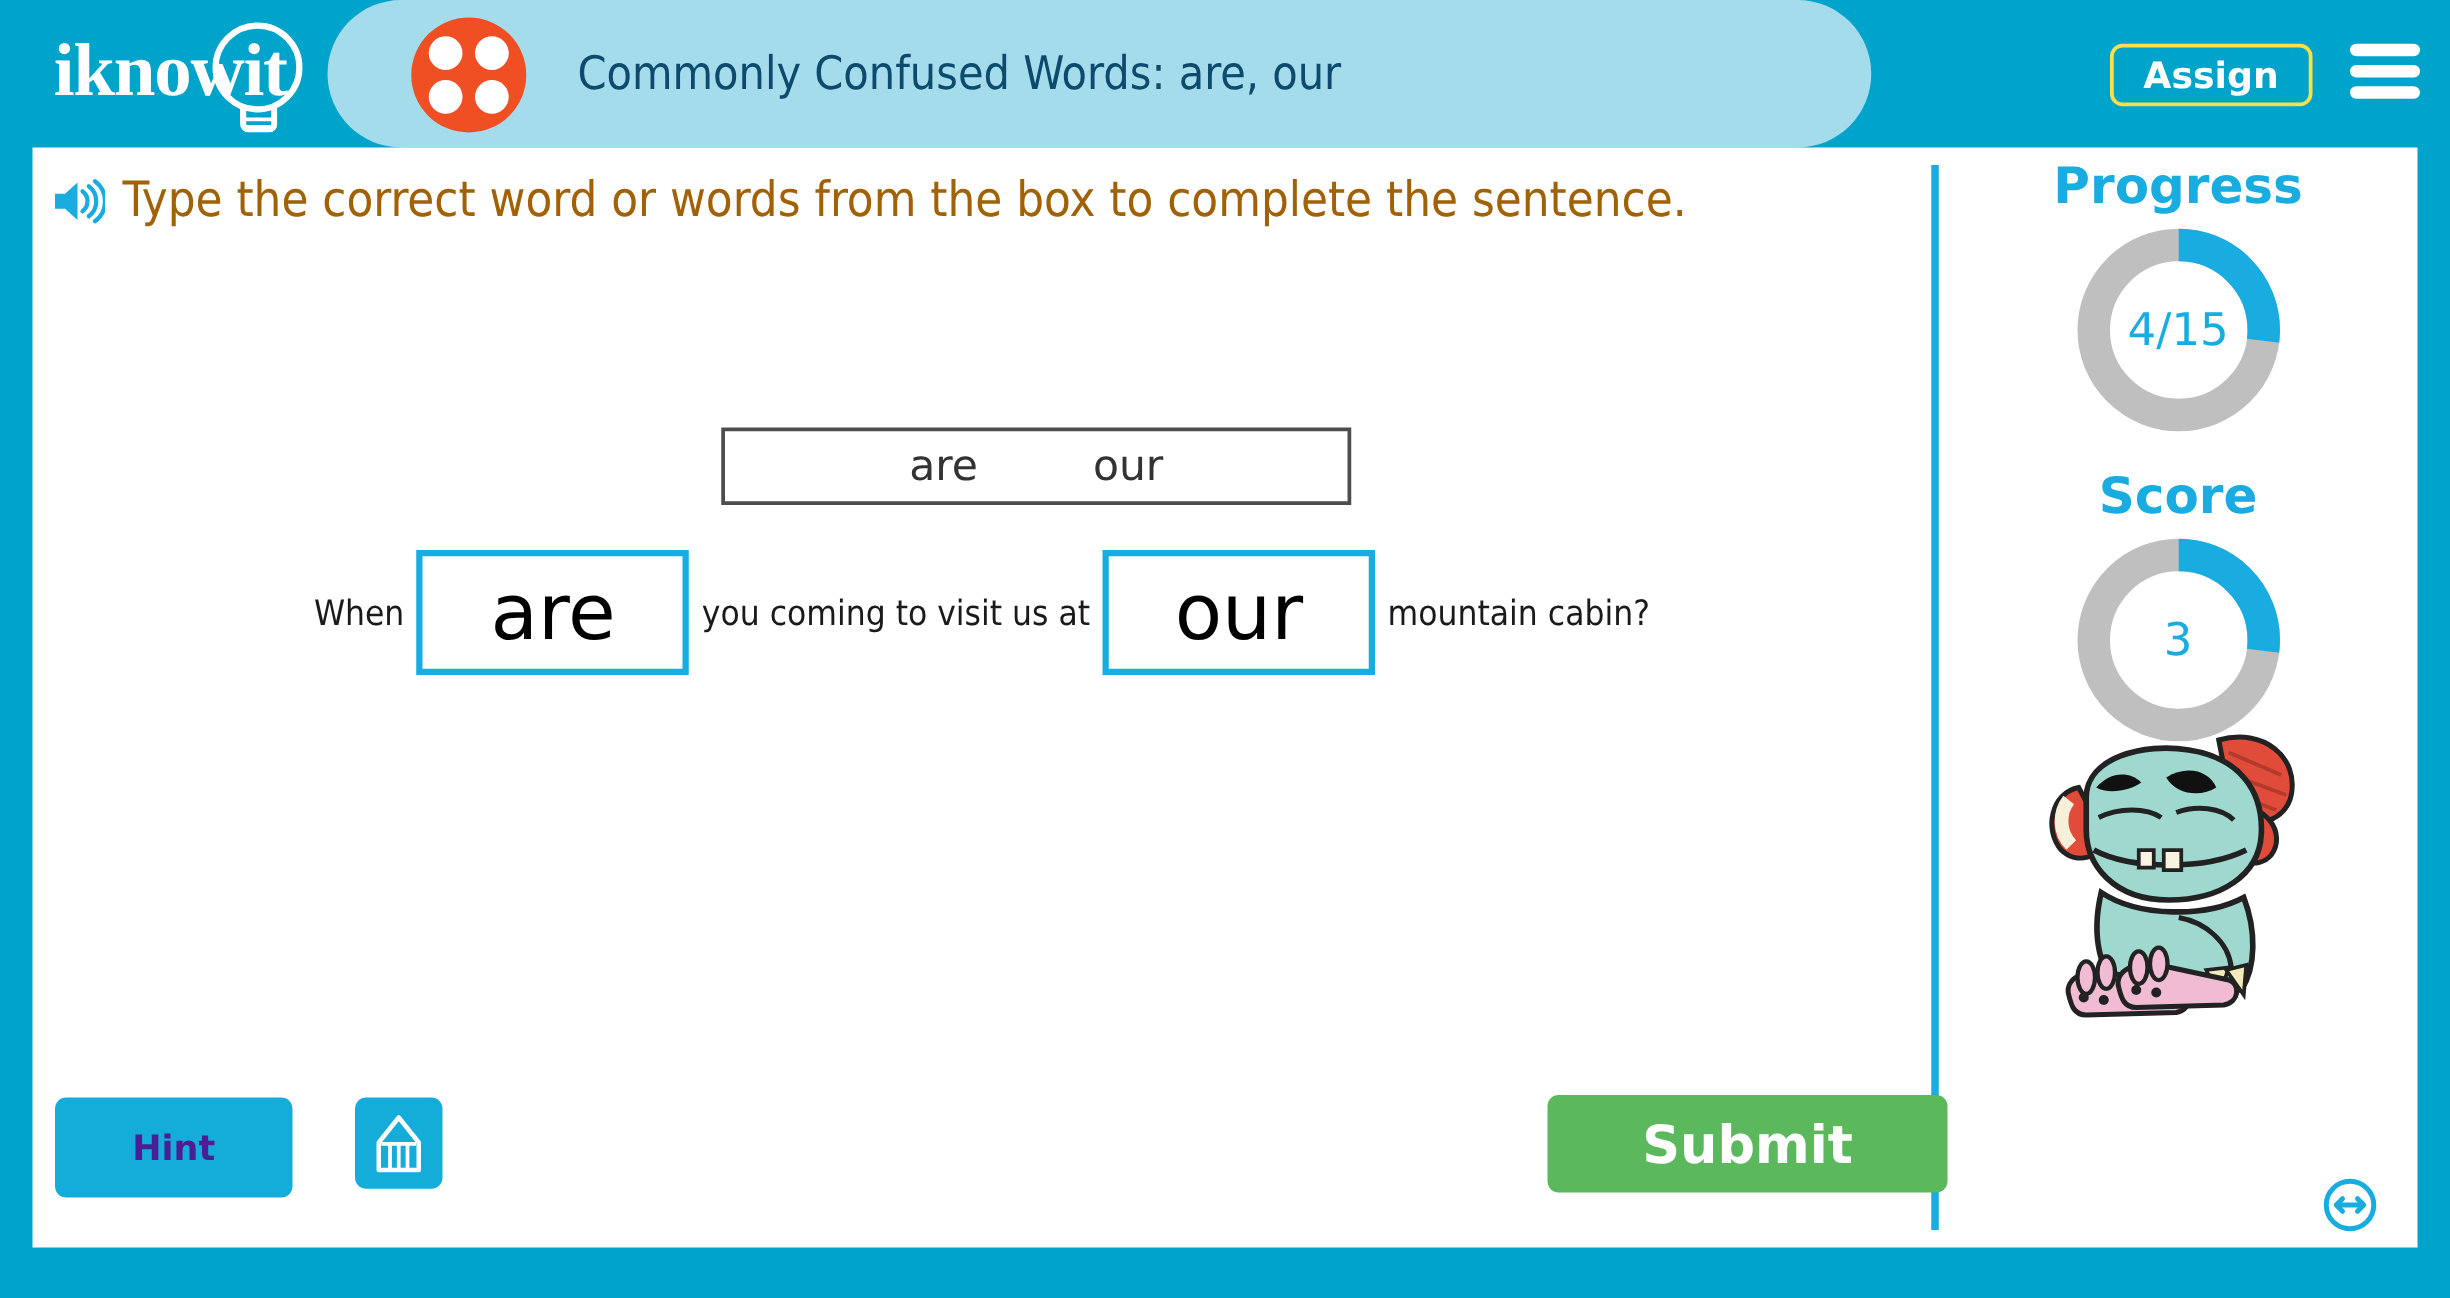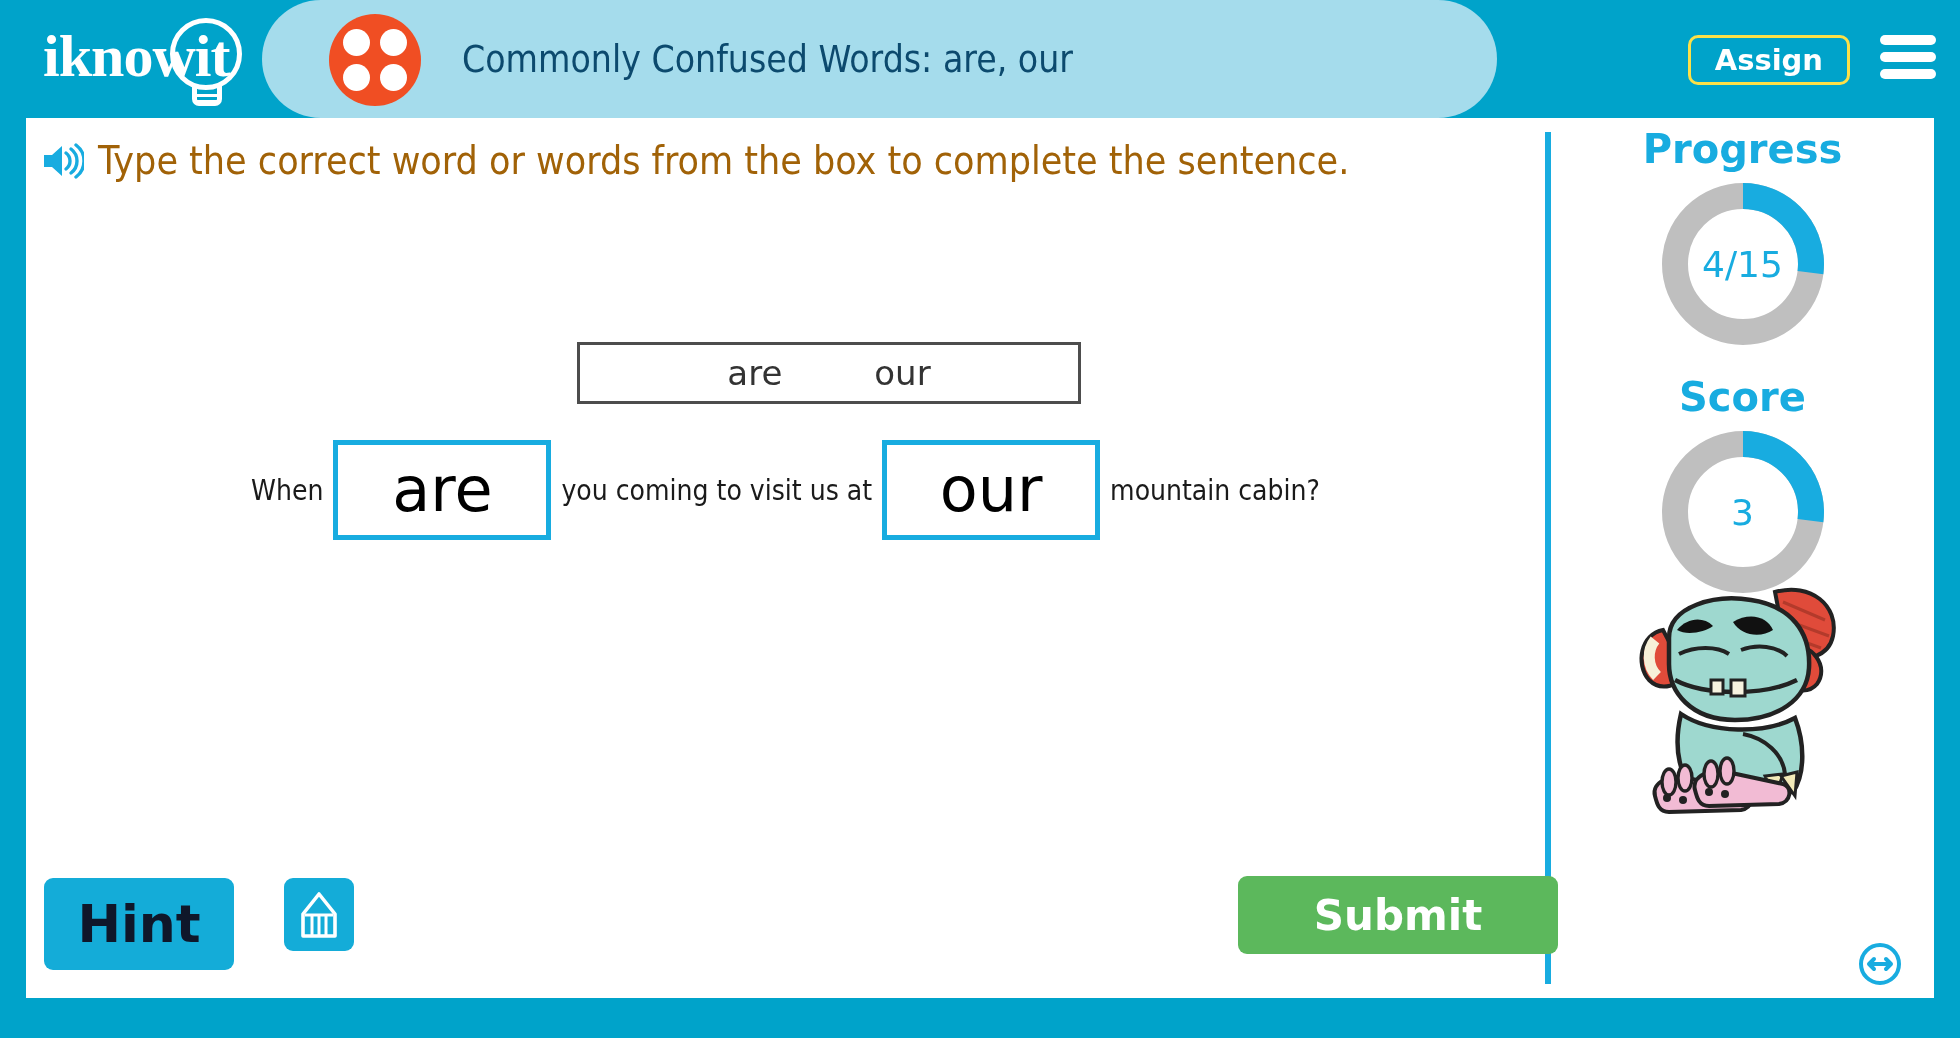--- a/index.html
+++ b/index.html
@@ -229,26 +229,26 @@
     color: #000000;
     font-family: "DejaVu Sans", sans-serif;
     line-height: 1;
   }
   .blank.narrow { width: 218px; }
 
   
   .hint-btn {
     position: absolute;
     left: 18px; top: 760px;
-    width: 190px; height: 92px;
+    width: 190px; height: 80px;
     background: #14ACD8;
     border: none;
     border-radius: 9px;
-    color: #0f172a;
-    font-size: 52px;
+    color: #4c1d95;
+    font-size: 28px;
     font-weight: bold;
     cursor: pointer;
     font-family: "DejaVu Sans", sans-serif;
   }
   .pencil-btn {
     position: absolute;
     left: 258px; top: 760px;
     width: 70px; height: 73px;
     background: #14ACD8;
     border: none;

